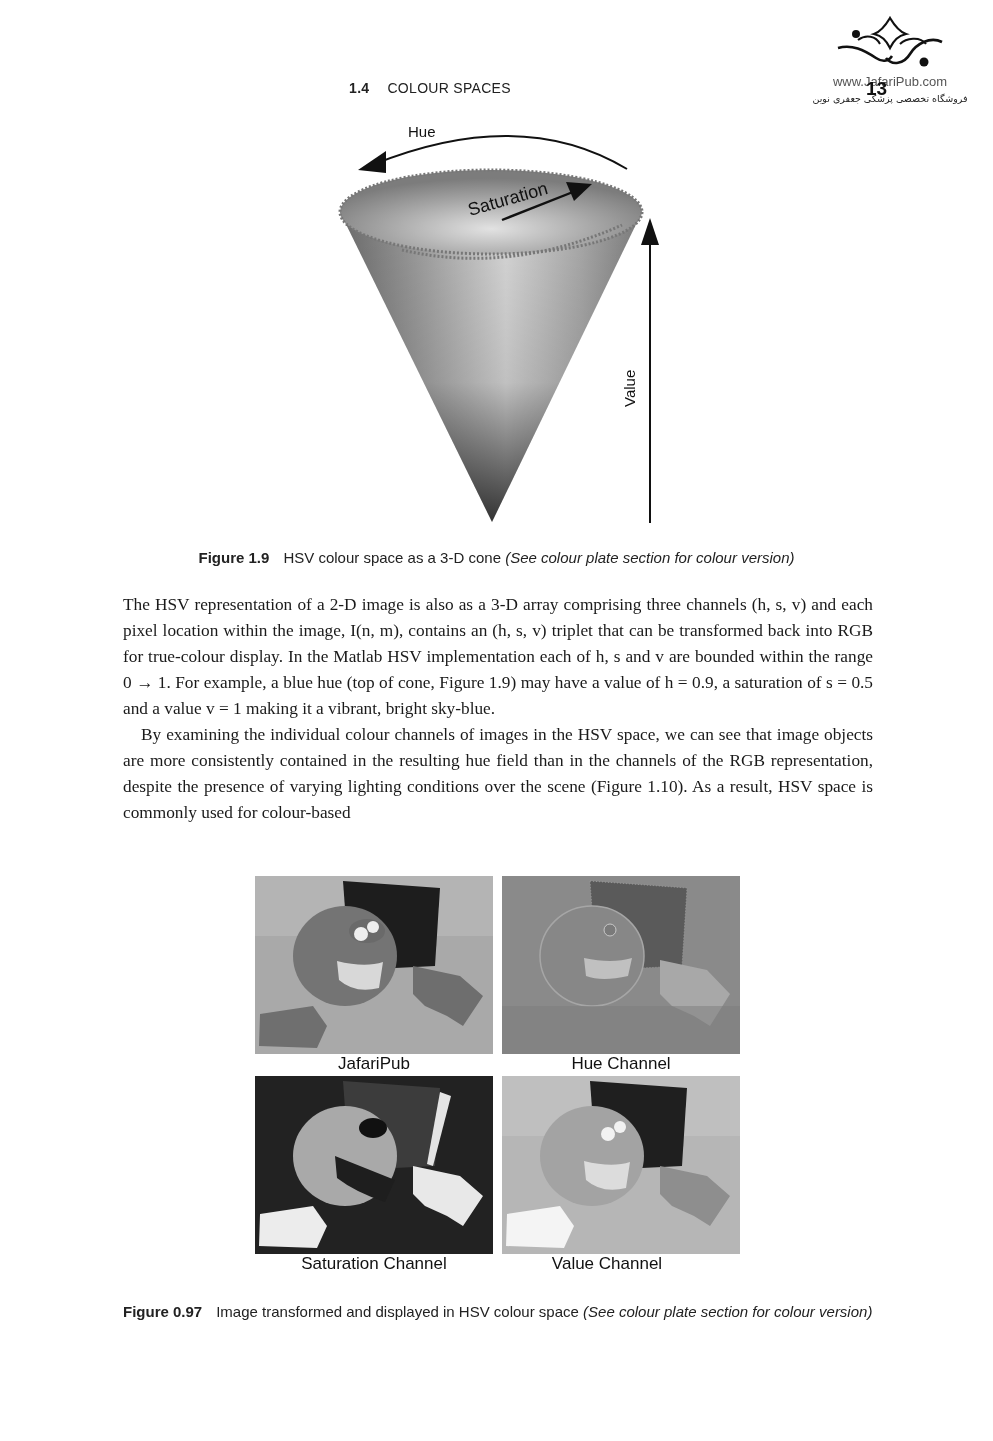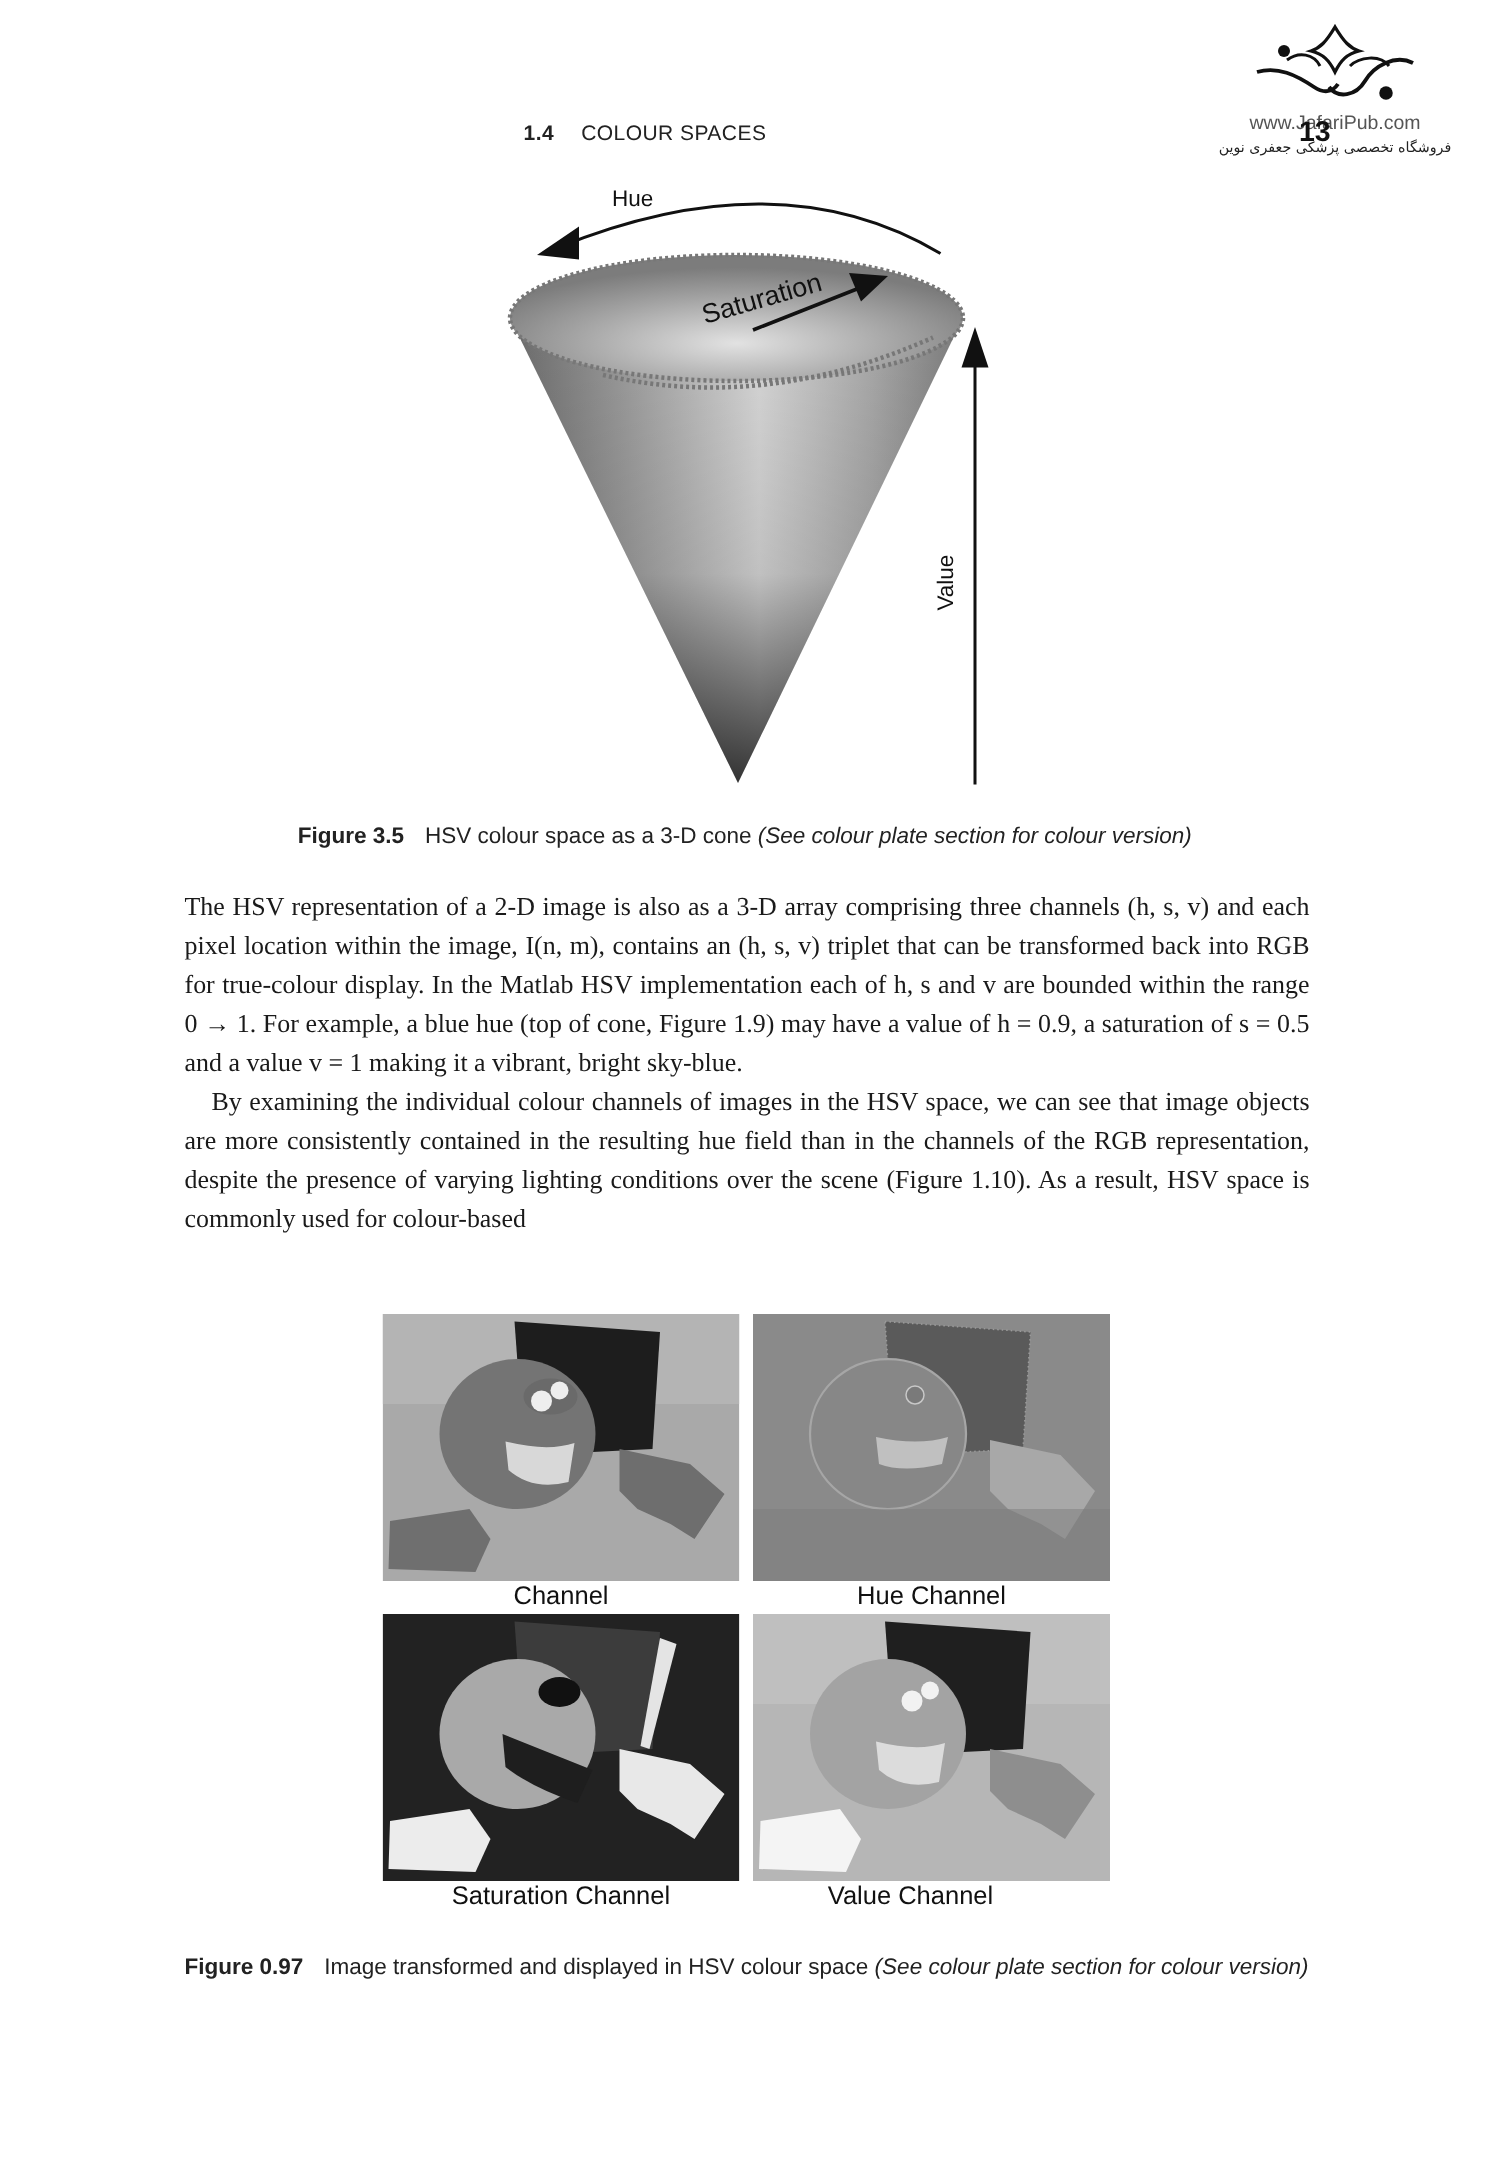--- a/index.html
+++ b/index.html
@@ -88,21 +88,21 @@
     <path d="M262 69 L236 67 L244 86 Z" fill="#111"></path>
     <text x="0" y="0" transform="translate(140 101) rotate(-16)" font-family="Liberation Sans, sans-serif" font-size="18" fill="#111">Saturation</text>
 
     <line x1="320" y1="408" x2="320" y2="125" stroke="#111" stroke-width="2"></line>
     <path d="M320 103 L311 130 L329 130 Z" fill="#111"></path>
     <text x="0" y="0" transform="translate(305 292) rotate(-90)" font-family="Liberation Sans, sans-serif" font-size="15" fill="#111">Value</text>
   </svg>
 </div>
 
 <div class="abs caption cap9">
-  <span class="fig-label">Figure 3.5</span><span>HSV colour space as a 3-D cone</span> <span class="note">(See colour plate section for colour version)</span>
+  <span class="fig-label">Figure 1.9</span><span>HSV colour space as a 3-D cone</span> <span class="note">(See colour plate section for colour version)</span>
 </div>
 
 <div class="abs body-text">
   <p>The HSV representation of a 2-D image is also as a 3-D array comprising three channels (h, s, v) and each pixel location within the image, I(n, m), contains an (h, s, v) triplet that can be transformed back into RGB for true-colour display. In the Matlab HSV implementation each of h, s and v are bounded within the range 0 → 1. For example, a blue hue (top of cone, Figure 1.9) may have a value of h = 0.9, a saturation of s = 0.5 and a value v = 1 making it a vibrant, bright sky-blue.</p>
   <p>By examining the individual colour channels of images in the HSV space, we can see that image objects are more consistently contained in the resulting hue field than in the channels of the RGB representation, despite the presence of varying lighting conditions over the scene (Figure 1.10). As a result, HSV space is commonly used for colour-based</p>
 </div>
 
 <div class="abs fig10">
 
   <div class="panel" style="left:0; top:0;">
@@ -112,21 +112,21 @@
       <polygon points="88,5 185,12 180,90 140,92 92,60" fill="#1d1d1d"></polygon>
       <ellipse cx="90" cy="80" rx="52" ry="50" fill="#747474"></ellipse>
       <ellipse cx="112" cy="55" rx="18" ry="12" fill="#6a6a6a"></ellipse>
       <circle cx="106" cy="58" r="7" fill="#eee"></circle>
         <circle cx="118" cy="51" r="6" fill="#eee"></circle>
       <path d="M82 85 Q110 92 128 86 L124 112 Q100 118 84 104 Z" fill="#d8d8d8"></path>
       <polygon points="158,90 205,100 228,120 208,150 192,140 170,130 158,118" fill="#6e6e6e"></polygon>
       <polygon points="5,138 58,130 72,150 62,172 4,170" fill="#6f6f6f"></polygon>
     </svg>
   </div>
-  <div class="panel-label" style="left:0; top:178px;">Channel</div>
+  <div class="panel-label" style="left:0; top:178px;">JafariPub</div>
 
   <div class="panel" style="left:247px; top:0;">
     <svg width="238" height="178" viewBox="0 0 238 178">
       <rect width="238" height="178" fill="#8a8a8a"></rect>
       <polygon points="88,5 185,12 180,90 140,92 92,60" fill="#5a5a5a"></polygon>
       <polygon points="88,5 185,12 180,90 140,92 92,60" fill="none" stroke="#9a9a9a" stroke-width="1" stroke-dasharray="1 2"></polygon>
       <ellipse cx="90" cy="80" rx="52" ry="50" fill="#878787" stroke="#a6a6a6" stroke-width="1.5"></ellipse>
       <circle cx="108" cy="54" r="6" fill="#7a7a7a" stroke="#c8c8c8"></circle>
       <path d="M82 82 Q110 88 130 82 L126 100 Q100 106 84 100 Z" fill="#c0c0c0"></path>
       <polygon points="158,84 205,94 228,118 208,150 192,140 170,130 158,118" fill="#a8a8a8"></polygon>

